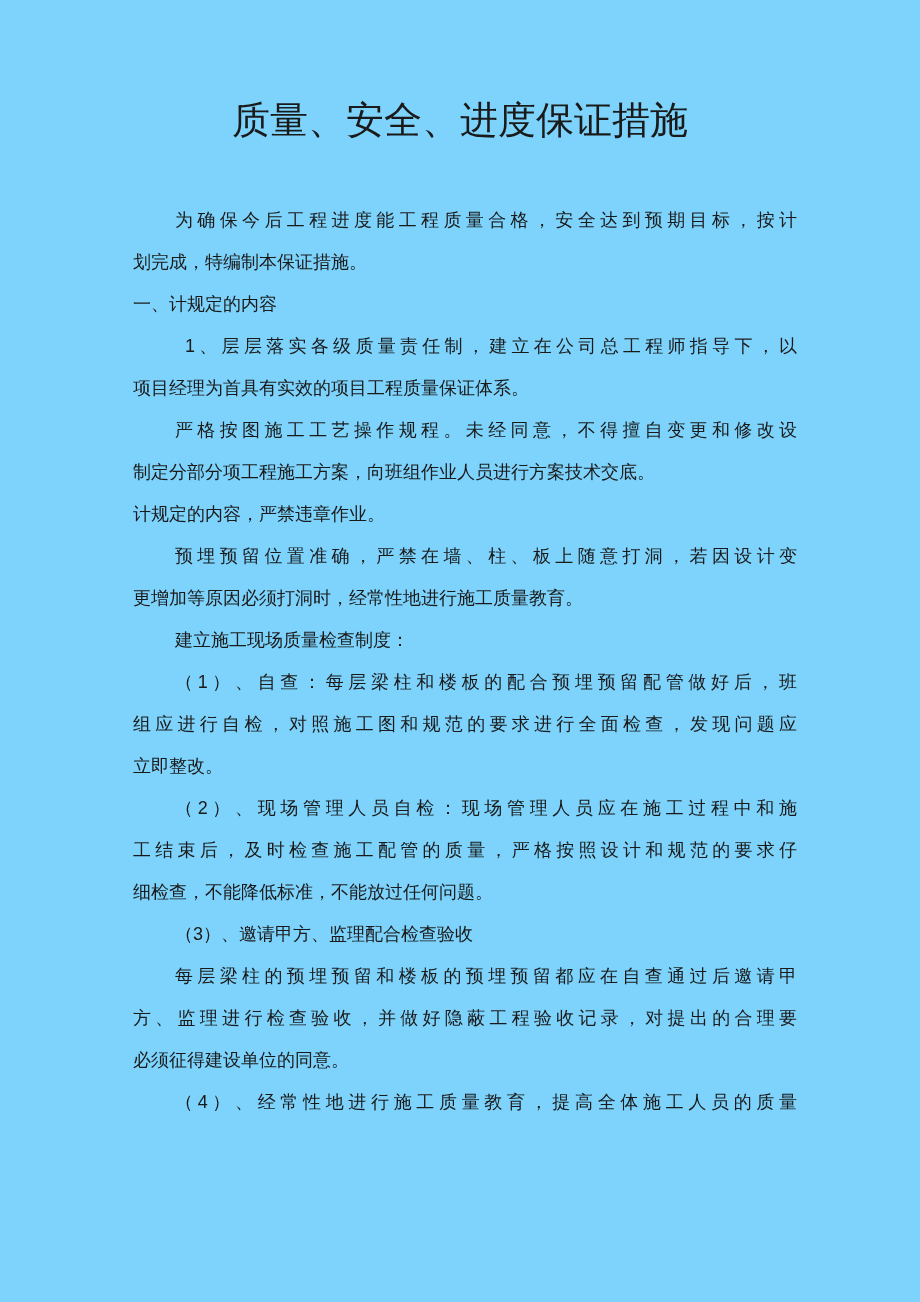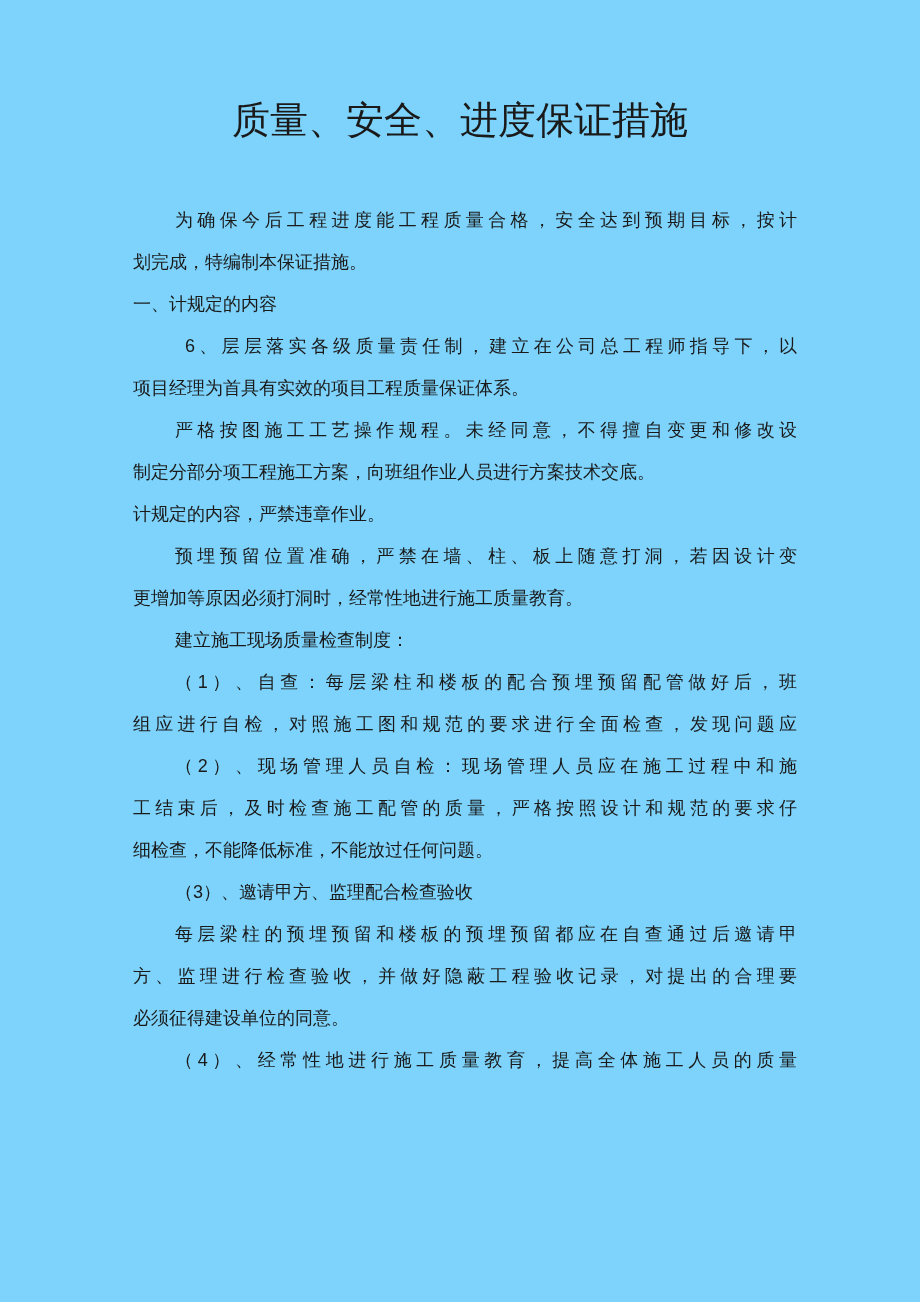--- a/index.html
+++ b/index.html
@@ -53,30 +53,31 @@
 </style>
 </head>
 <body>
 
 <div class="page">
   <h1 class="doc-title">质量、安全、进度保证措施</h1>
   <div class="doc-body" id="doc-body">
       <div class="line indent-1 full">为确保今后工程进度能工程质量合格，安全达到预期目标，按计</div>
       <div class="line">划完成，特编制本保证措施。</div>
       <div class="line">一、计规定的内容</div>
-      <div class="line indent-2 full">6、层层落实各级质量责任制，建立在公司总工程师指导下，以</div>
+      <div class="line indent-2 full">1、层层落实各级质量责任制，建立在公司总工程师指导下，以</div>
       <div class="line">项目经理为首具有实效的项目工程质量保证体系。</div>
       <div class="line indent-1 full">严格按图施工工艺操作规程。未经同意，不得擅自变更和修改设</div>
       <div class="line">制定分部分项工程施工方案，向班组作业人员进行方案技术交底。</div>
       <div class="line">计规定的内容，严禁违章作业。</div>
       <div class="line indent-1 full">预埋预留位置准确，严禁在墙、柱、板上随意打洞，若因设计变</div>
       <div class="line">更增加等原因必须打洞时，经常性地进行施工质量教育。</div>
       <div class="line indent-1">建立施工现场质量检查制度：</div>
       <div class="line indent-1 full">（1）、自查：每层梁柱和楼板的配合预埋预留配管做好后，班</div>
       <div class="line full">组应进行自检，对照施工图和规范的要求进行全面检查，发现问题应</div>
+      <div class="line">立即整改。</div>
       <div class="line indent-1 full">（2）、现场管理人员自检：现场管理人员应在施工过程中和施</div>
       <div class="line full">工结束后，及时检查施工配管的质量，严格按照设计和规范的要求仔</div>
       <div class="line">细检查，不能降低标准，不能放过任何问题。</div>
       <div class="line indent-1">（3）、邀请甲方、监理配合检查验收</div>
       <div class="line indent-1 full">每层梁柱的预埋预留和楼板的预埋预留都应在自查通过后邀请甲</div>
       <div class="line full">方、监理进行检查验收，并做好隐蔽工程验收记录，对提出的合理要</div>
       <div class="line">必须征得建设单位的同意。</div>
       <div class="line indent-1 full">（4）、经常性地进行施工质量教育，提高全体施工人员的质量</div>
     </div>
 </div>

